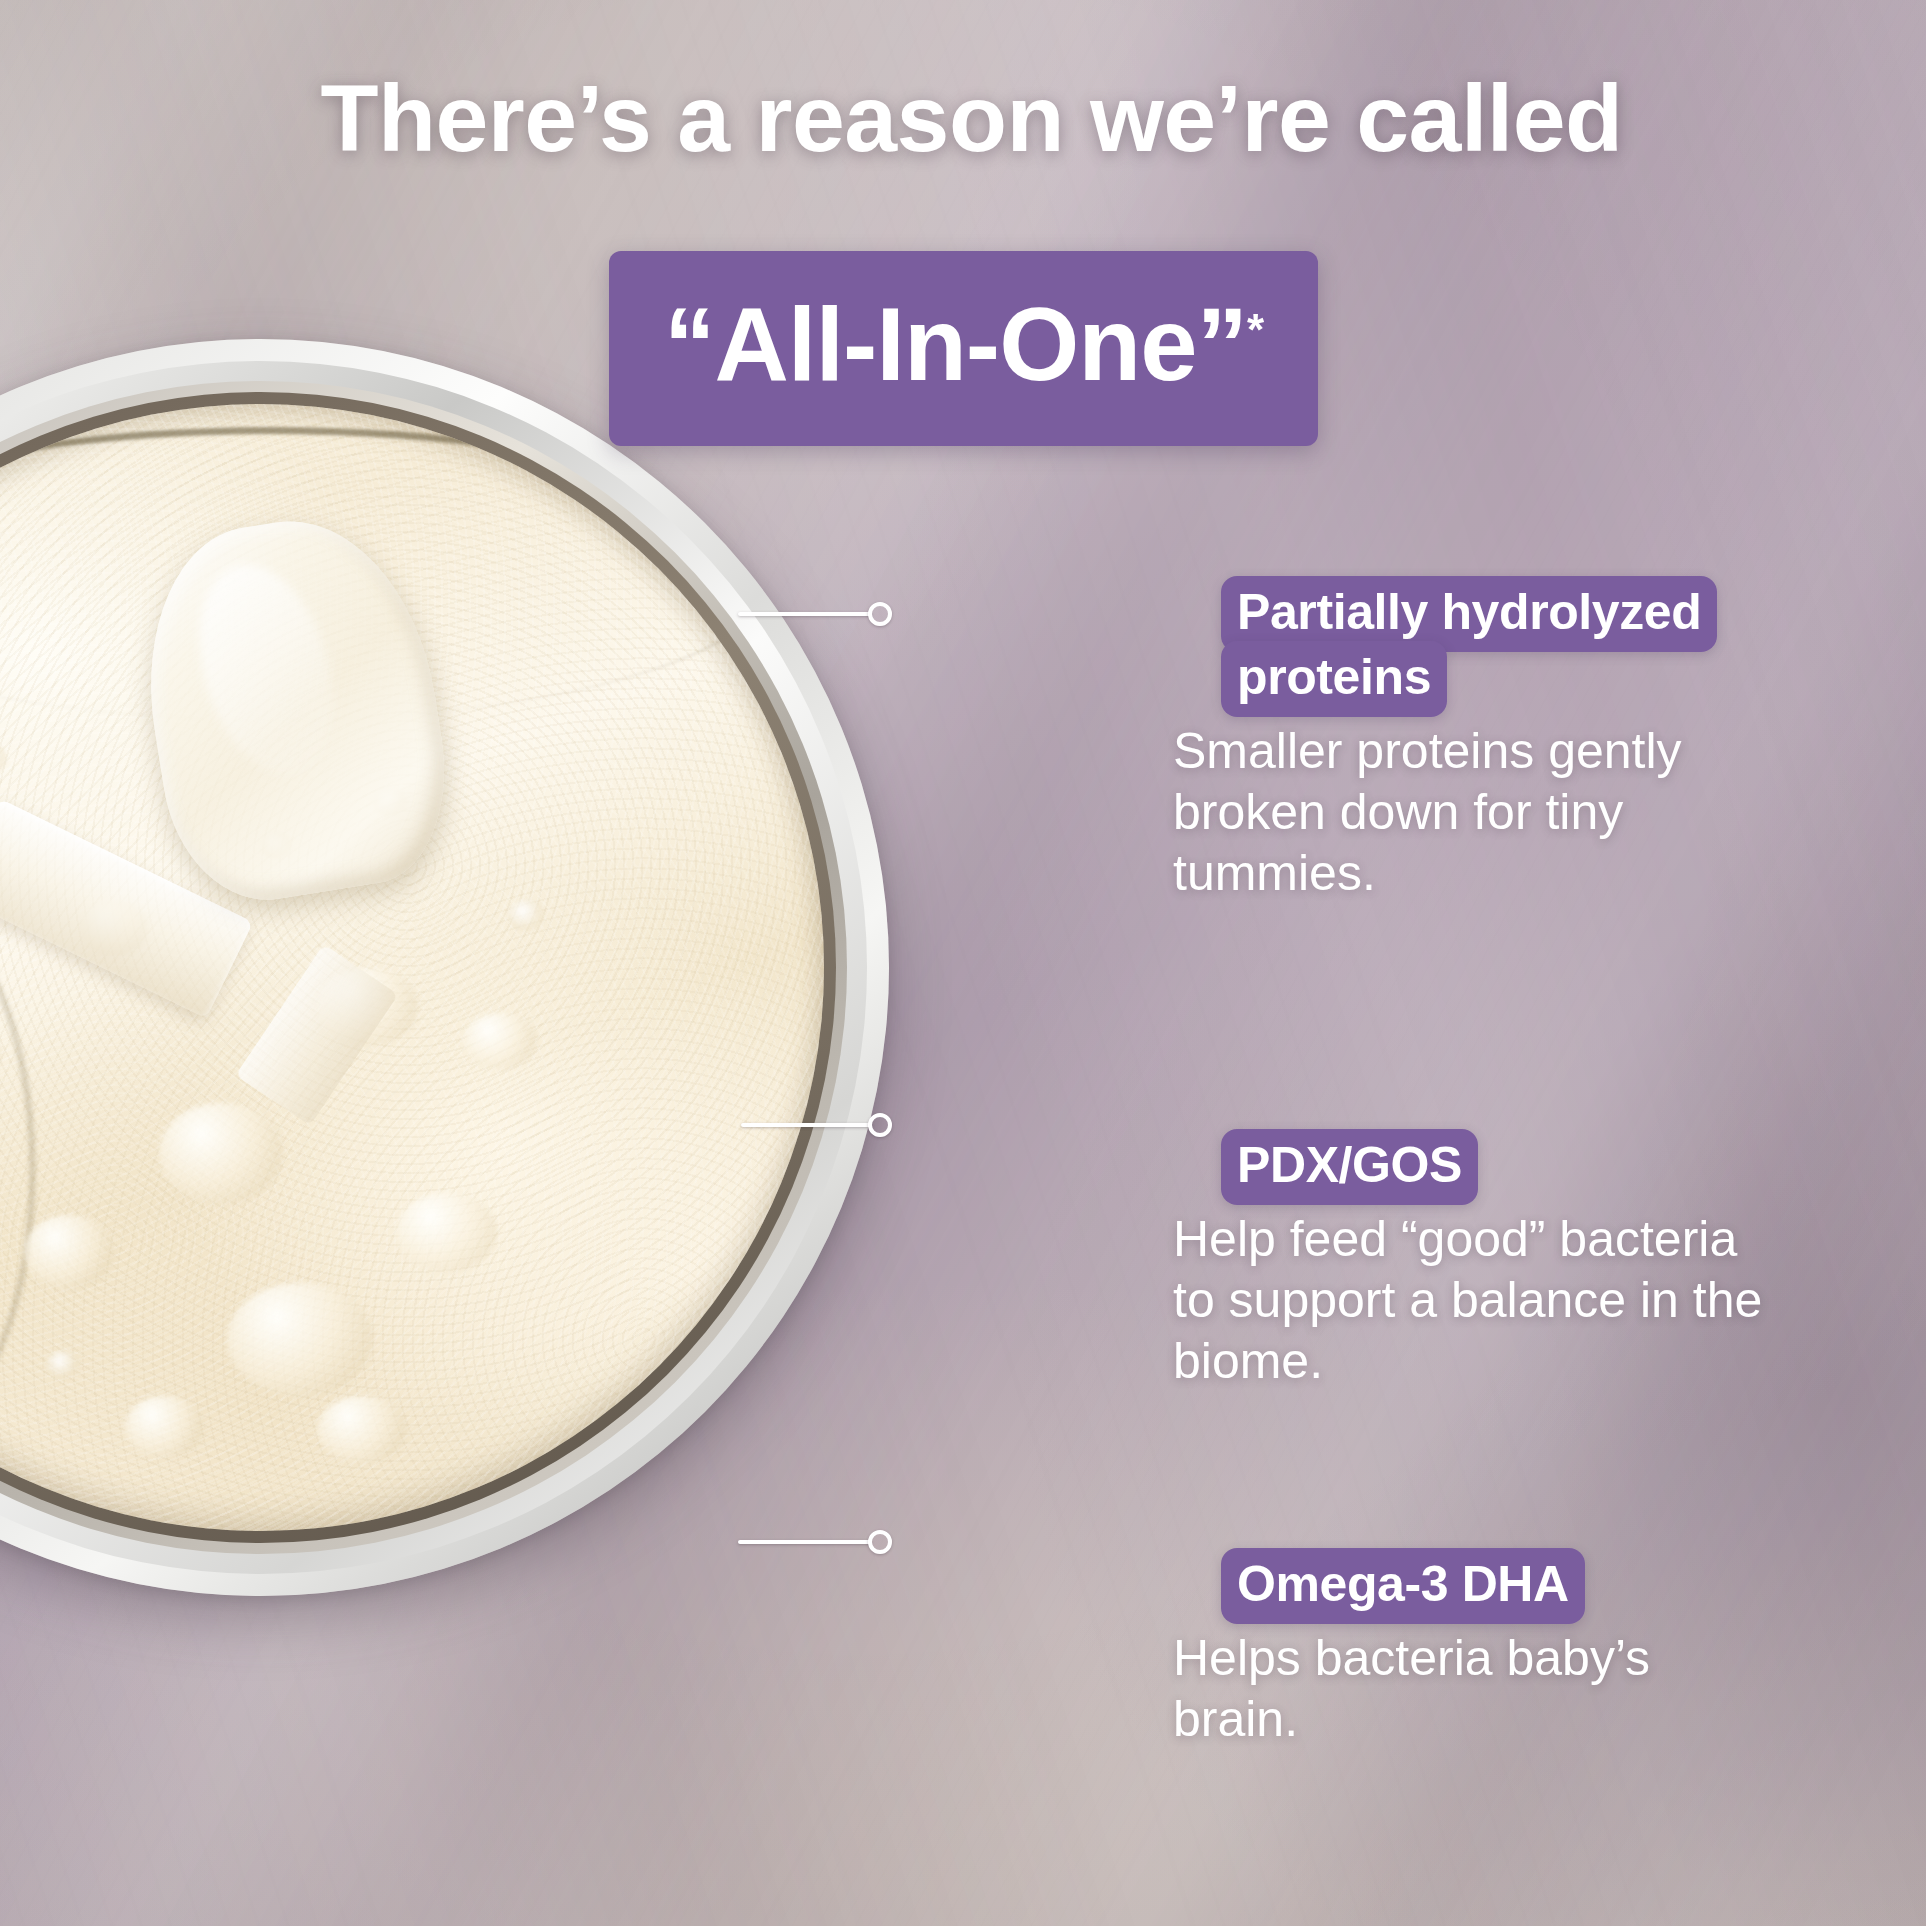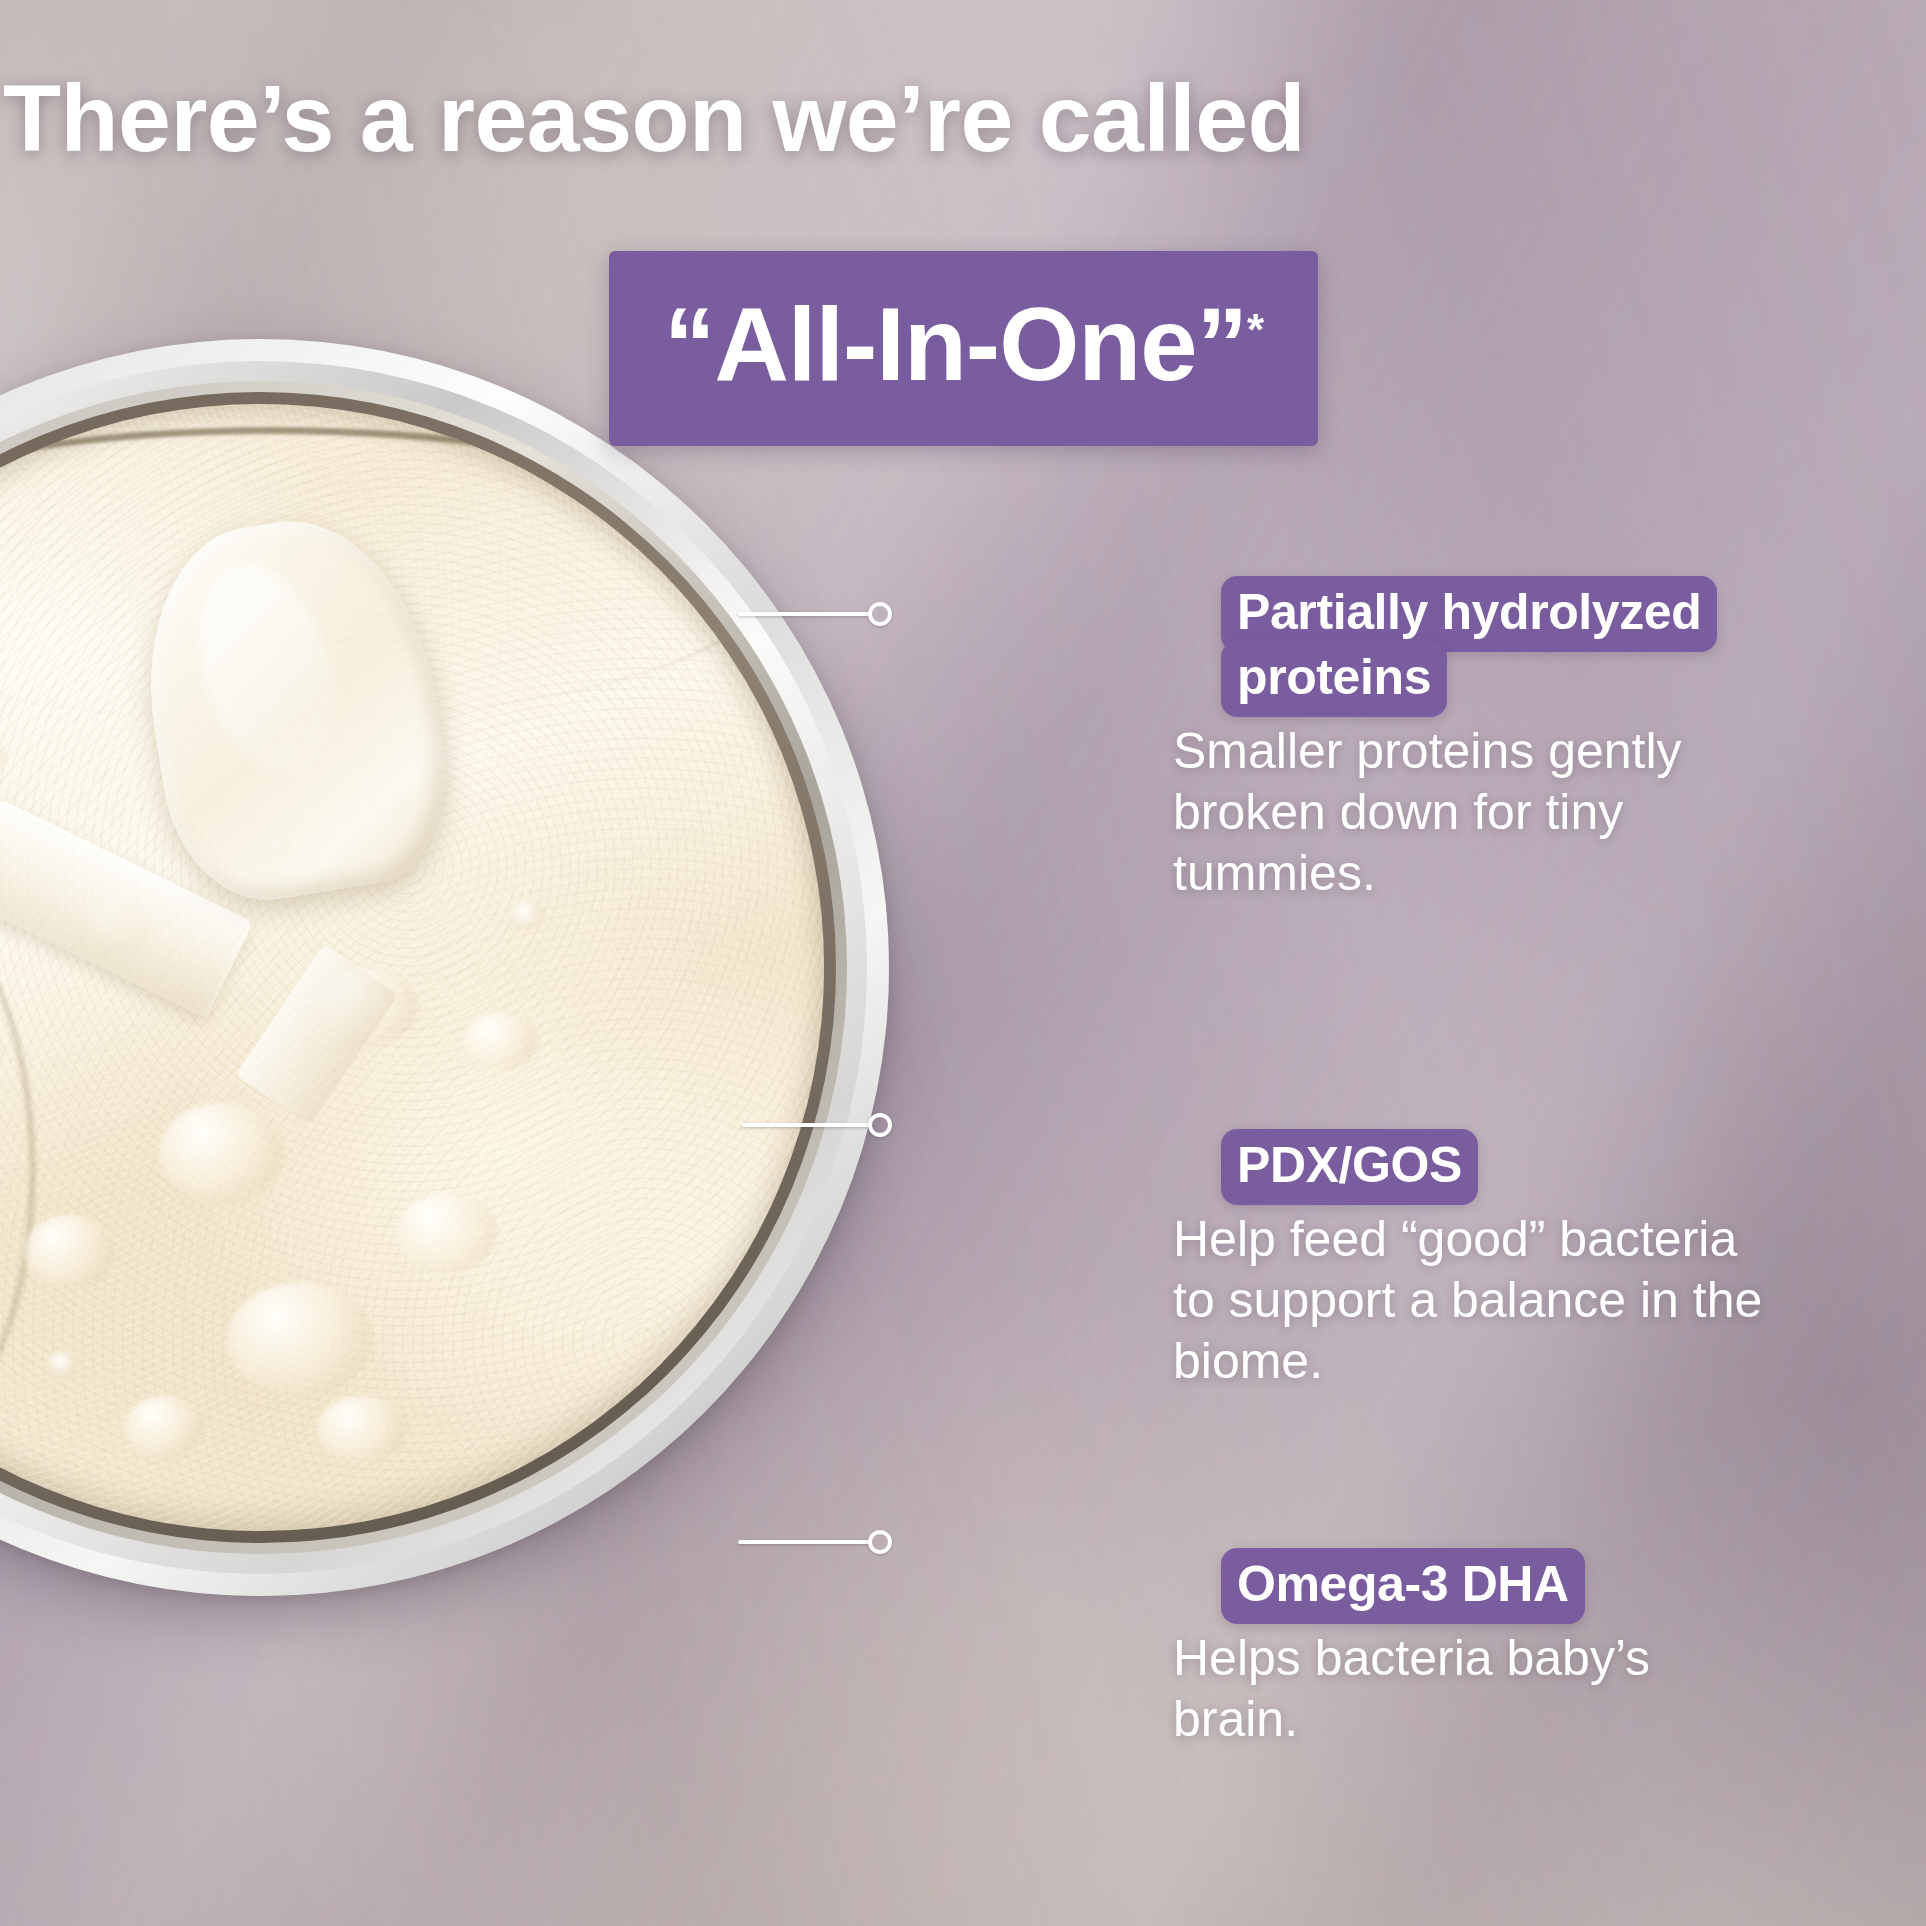--- a/index.html
+++ b/index.html
@@ -210,21 +210,22 @@
     background:linear-gradient(178deg,
       rgba(255,255,255,0.72) 0%,
       rgba(243,236,220,0.58) 60%,
       rgba(226,214,188,0.50) 100%);
     filter:blur(0.5px);
   }
 
   
   .headline {
     position:absolute;
-    left:3px; right:0; top:67px;
+    left:16px; right:0; top:67px;
+    text-align:center;
     color:#ffffff;
     font-size:95px;
     font-weight:700;
     letter-spacing:-0.5px;
     line-height:1.08;
     text-shadow:0 3px 16px rgba(70,56,70,0.40);
   }
   .banner-row {
     position:absolute;
     left:0; right:0; top:251px;
@@ -232,21 +233,21 @@
   }
   .banner {
     display:inline-block;
     background:#7a5d9e;
     color:#ffffff;
     font-size:103px;
     font-weight:800;
     letter-spacing:-1px;
     line-height:1;
     padding:42px 55px 50px 55px;
-    border-radius:6px;
+    border-radius:12px;
     box-shadow:0 6px 22px rgba(62,44,82,0.28);
   }
   .banner sup {
     font-size:44px;
     font-weight:700;
     vertical-align:super;
     line-height:0;
   }
 
   

